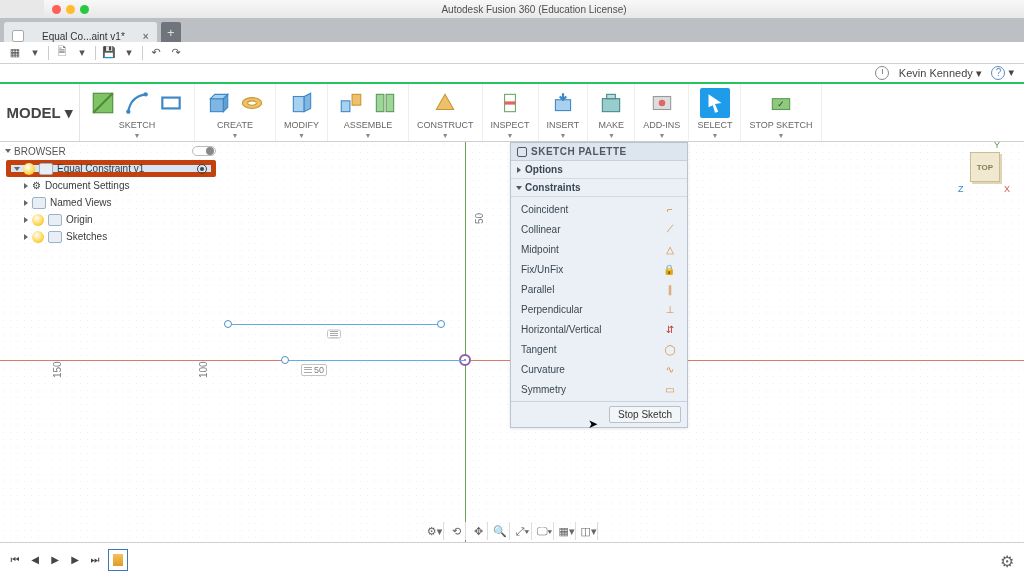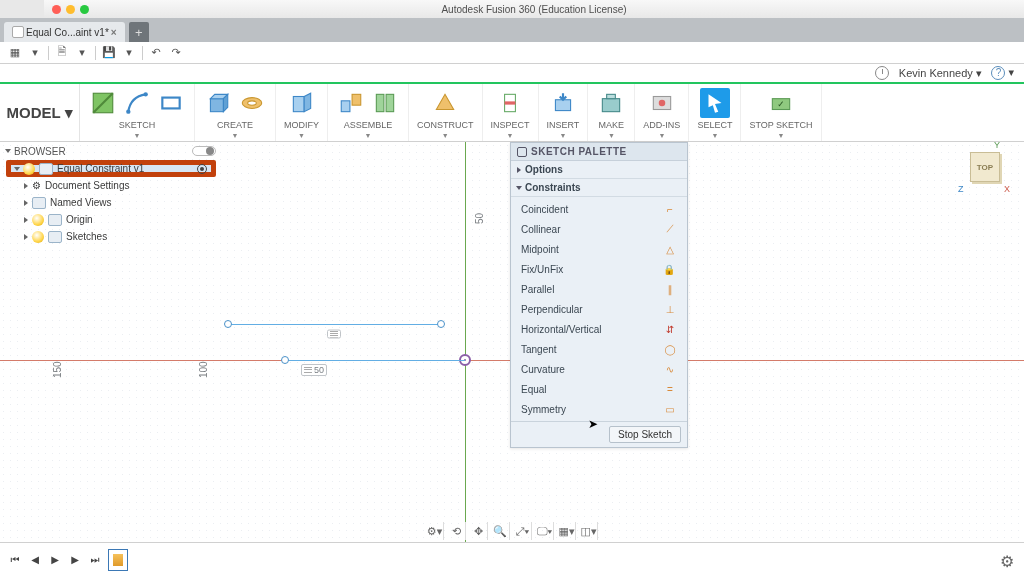--- a/index.html
+++ b/index.html
@@ -3,21 +3,21 @@
 <meta charset="utf-8">
 <style>
   * { box-sizing: border-box; margin: 0; padding: 0; font-family: "Segoe UI", Arial, sans-serif; }
   html, body { width: 1024px; height: 576px; overflow: hidden; background: #e8e8e8; }
   .titlebar { height: 18px; background: linear-gradient(#f8f8f8,#e8e8e8); display:flex; align-items:center; font-size:10px; color:#444; position:relative;margin-left:44px; }
   .traffic { display:flex; gap:5px; margin-left:8px; }
   .dot { width:9px; height:9px; border-radius:50%; }
   .red{background:#ff5f57;} .yellow{background:#ffbd2e;} .green{background:#28c940;}
   .titlebar .title { position:absolute; left:0; right:0; text-align:center; pointer-events:none; color:#4e4e4e;}
   .tabbar { height: 24px; background:#bcc0c4; display:flex; align-items:flex-end; padding-left:4px;}
-  .wtab { height:20px; background:#e6e9ec; border-radius:3px 3px 0 0; display:flex; align-items:center; padding:0 8px; font-size:10px; color:#333; gap:2px;}
+  .wtab { height:20px; background:#e6e9ec; border-radius:3px 3px 0 0; display:flex; align-items:flex-end; padding:0 8px; font-size:10px; color:#333; gap:18px;}
   .wtab .ico{width:12px;height:12px;background:#fff;border:1px solid #aaa;border-radius:2px;}
   .wtab .x{color:#777;font-weight:bold;cursor:pointer;}
   .addtab{width:20px;height:20px;background:#6f757a;color:#ddd;display:flex;align-items:center;justify-content:center;font-size:13px;margin-left:4px;border-radius:2px 2px 0 0;}
   .qat { height:22px; background:#fff; border-bottom:1px solid #d0d0d0; display:flex; align-items:center; padding:0 6px; gap:2px;}
   .qat .btn{width:18px;height:18px;display:flex;align-items:center;justify-content:center;font-size:11px;color:#555;}
   .qat .sep{width:1px;height:14px;background:#ccc;margin:0 2px;}
   .topbar{height:20px;background:#fff;border-bottom:2px solid #22c55e;display:flex;align-items:center;justify-content:flex-end;padding:0 10px;gap:10px;font-size:11px;color:#444;}
   .topbar .clk{width:14px;height:14px;border:1.5px solid #888;border-radius:50%;position:relative;}
   .topbar .clk::after{content:"";position:absolute;left:50%;top:15%;width:1px;height:40%;background:#888;}
   .ribbon{height:58px;background:#fff;border-bottom:1px solid #d0d0d0;display:flex;align-items:stretch;}
@@ -388,24 +388,20 @@
         </div>
       <div class="crow">
           <span class="nm">Tangent</span>
           <span class="ci">◯</span>
         </div>
       <div class="crow">
           <span class="nm">Curvature</span>
           <span class="ci">∿</span>
         </div>
       <div class="crow">
-          <span class="nm">Equal</span>
-          <span class="ci">=</span>
-        </div>
-      <div class="crow">
           <span class="nm">Symmetry</span>
           <span class="ci">▭</span>
         </div>
     </div>
     <div class="pfoot">
       <button>Stop Sketch</button>
     </div>
   </div>
   <div class="cursor">➤</div>
 </div>

